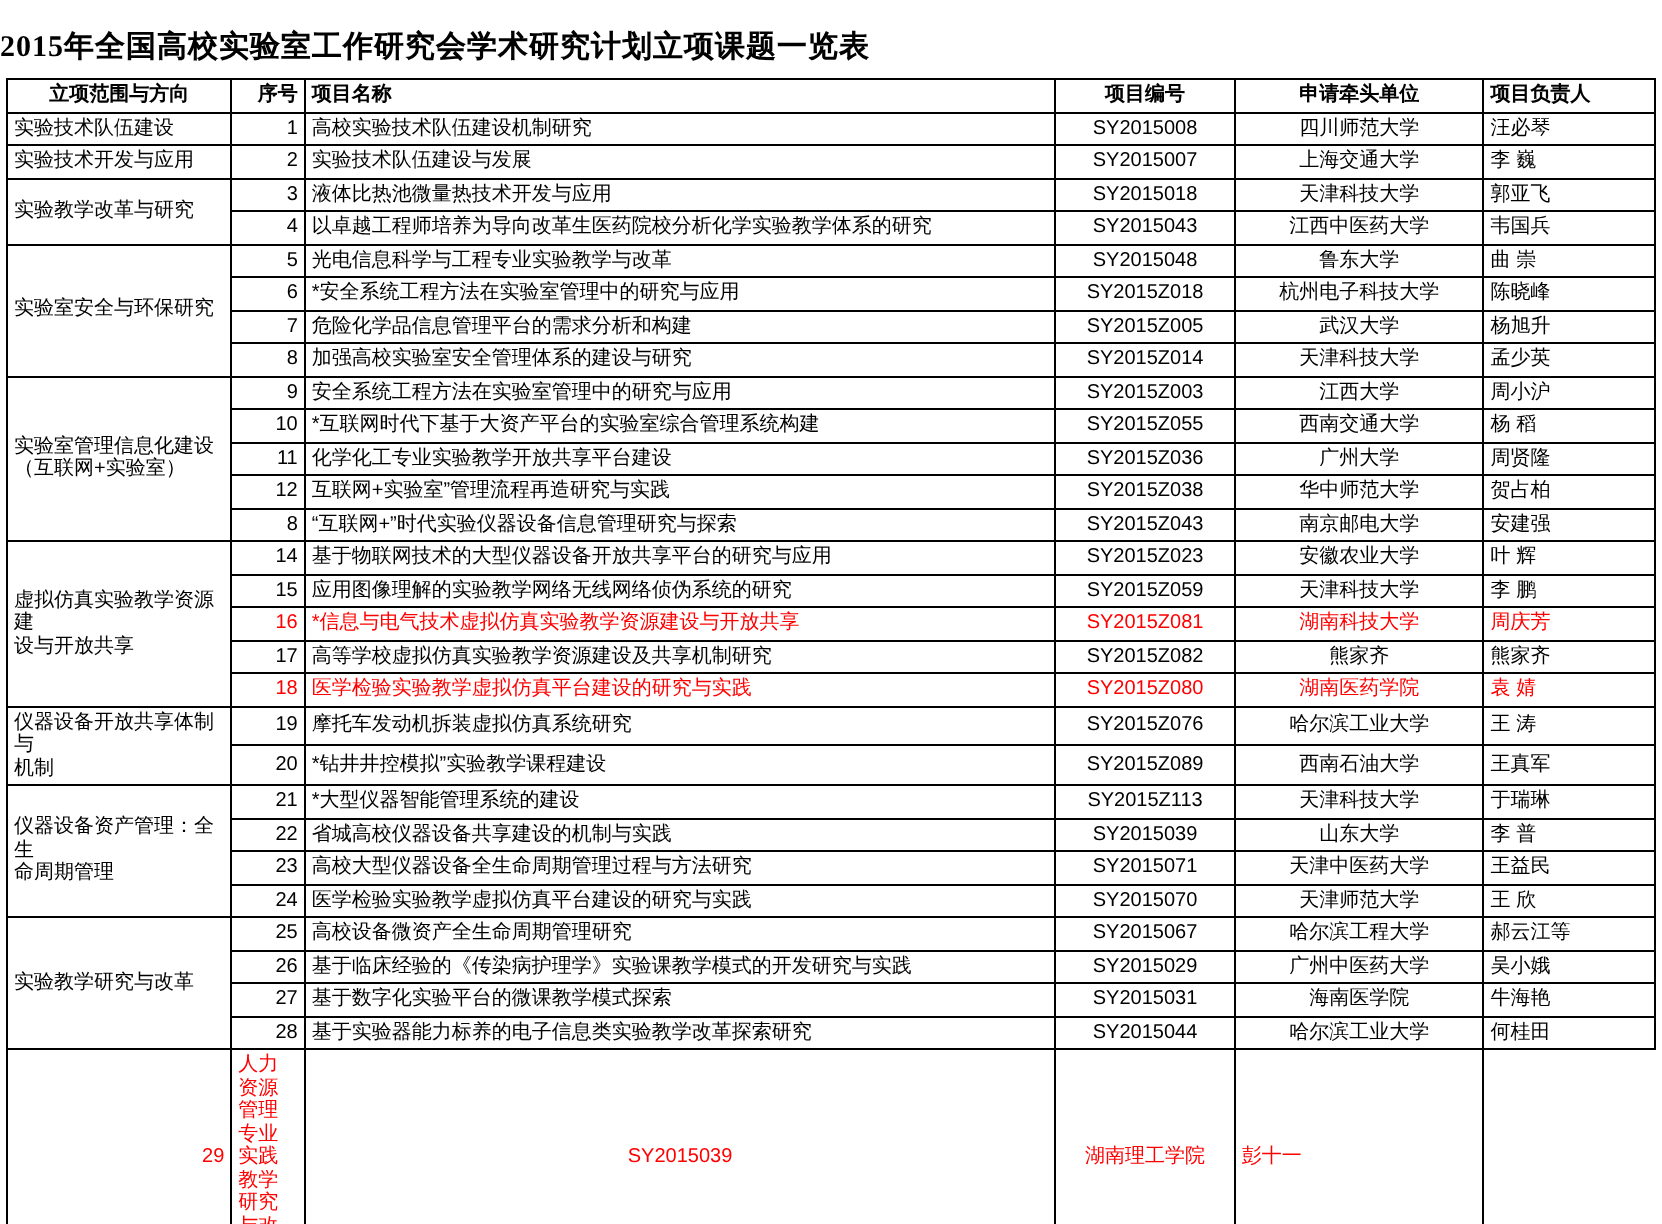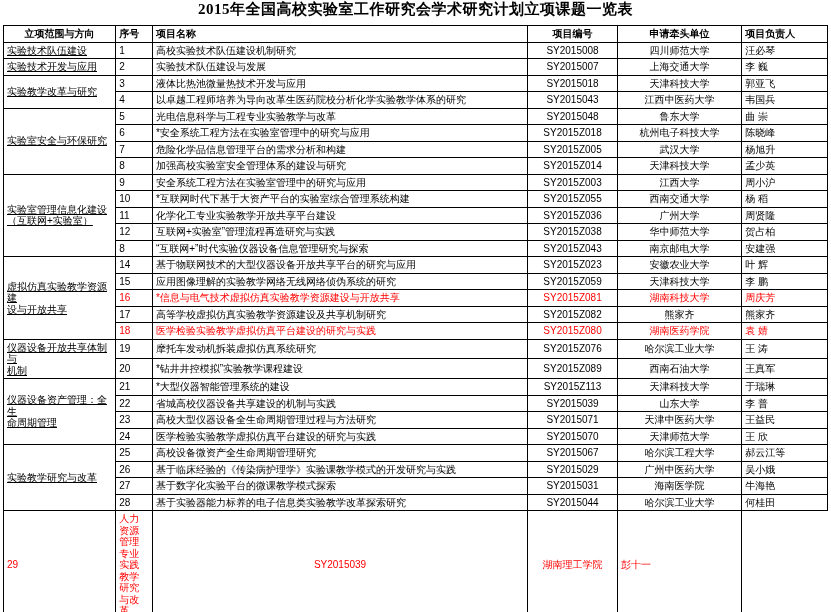--- a/index.html
+++ b/index.html
@@ -14,25 +14,25 @@
     color: #000000;
     overflow: hidden;
   }
   .page {
     width: 831px;
     height: 612px;
     position: relative;
     box-sizing: border-box;
   }
   .doc-title {
-    text-align: center;
+    text-align: left;
     font-size: 15px;
     font-weight: bold;
     letter-spacing: 0.5px;
-    padding: 0 0 6px 0;
+    padding: 14px 0 6px 0;
     font-family: "Liberation Serif", serif;
   }
   table.grid {
     border-collapse: collapse;
     width: 825px;
     margin: 0 auto;
     table-layout: fixed;
   }
   table.grid td, table.grid th {
     border: 1px solid #000000;
@@ -42,31 +42,30 @@
     vertical-align: middle;
     word-break: break-all;
   }
   thead th {
     font-weight: bold;
     text-align: center;
     font-size: 11px;
     padding: 5px 2px;
   }
   .c-scope { width: 110px; text-align: center; }
-  .c-no    { width: 36px;  text-align: left; }
+  .c-no    { width: 36px;  text-align: right; }
   .c-name  { width: 368px; text-align: left; padding-left: 5px; }
   .c-code  { width: 88px;  text-align: center; }
   .c-unit  { width: 122px; text-align: center; }
   .c-person{ width: 84px;  text-align: left; }
   .red { color: #ff0000; margin-top: 16px; }
   .scope-cell {
     text-align: left;
     padding-left: 4px;
     font-size: 10px;
-    text-decoration: underline;
   }
   .scope-cell .sub { display: block; }
 </style>
 </head>
 <body>
 
 <div class="page">
   <div class="doc-title">2015年全国高校实验室工作研究会学术研究计划立项课题一览表</div>
 
   <table class="grid">

